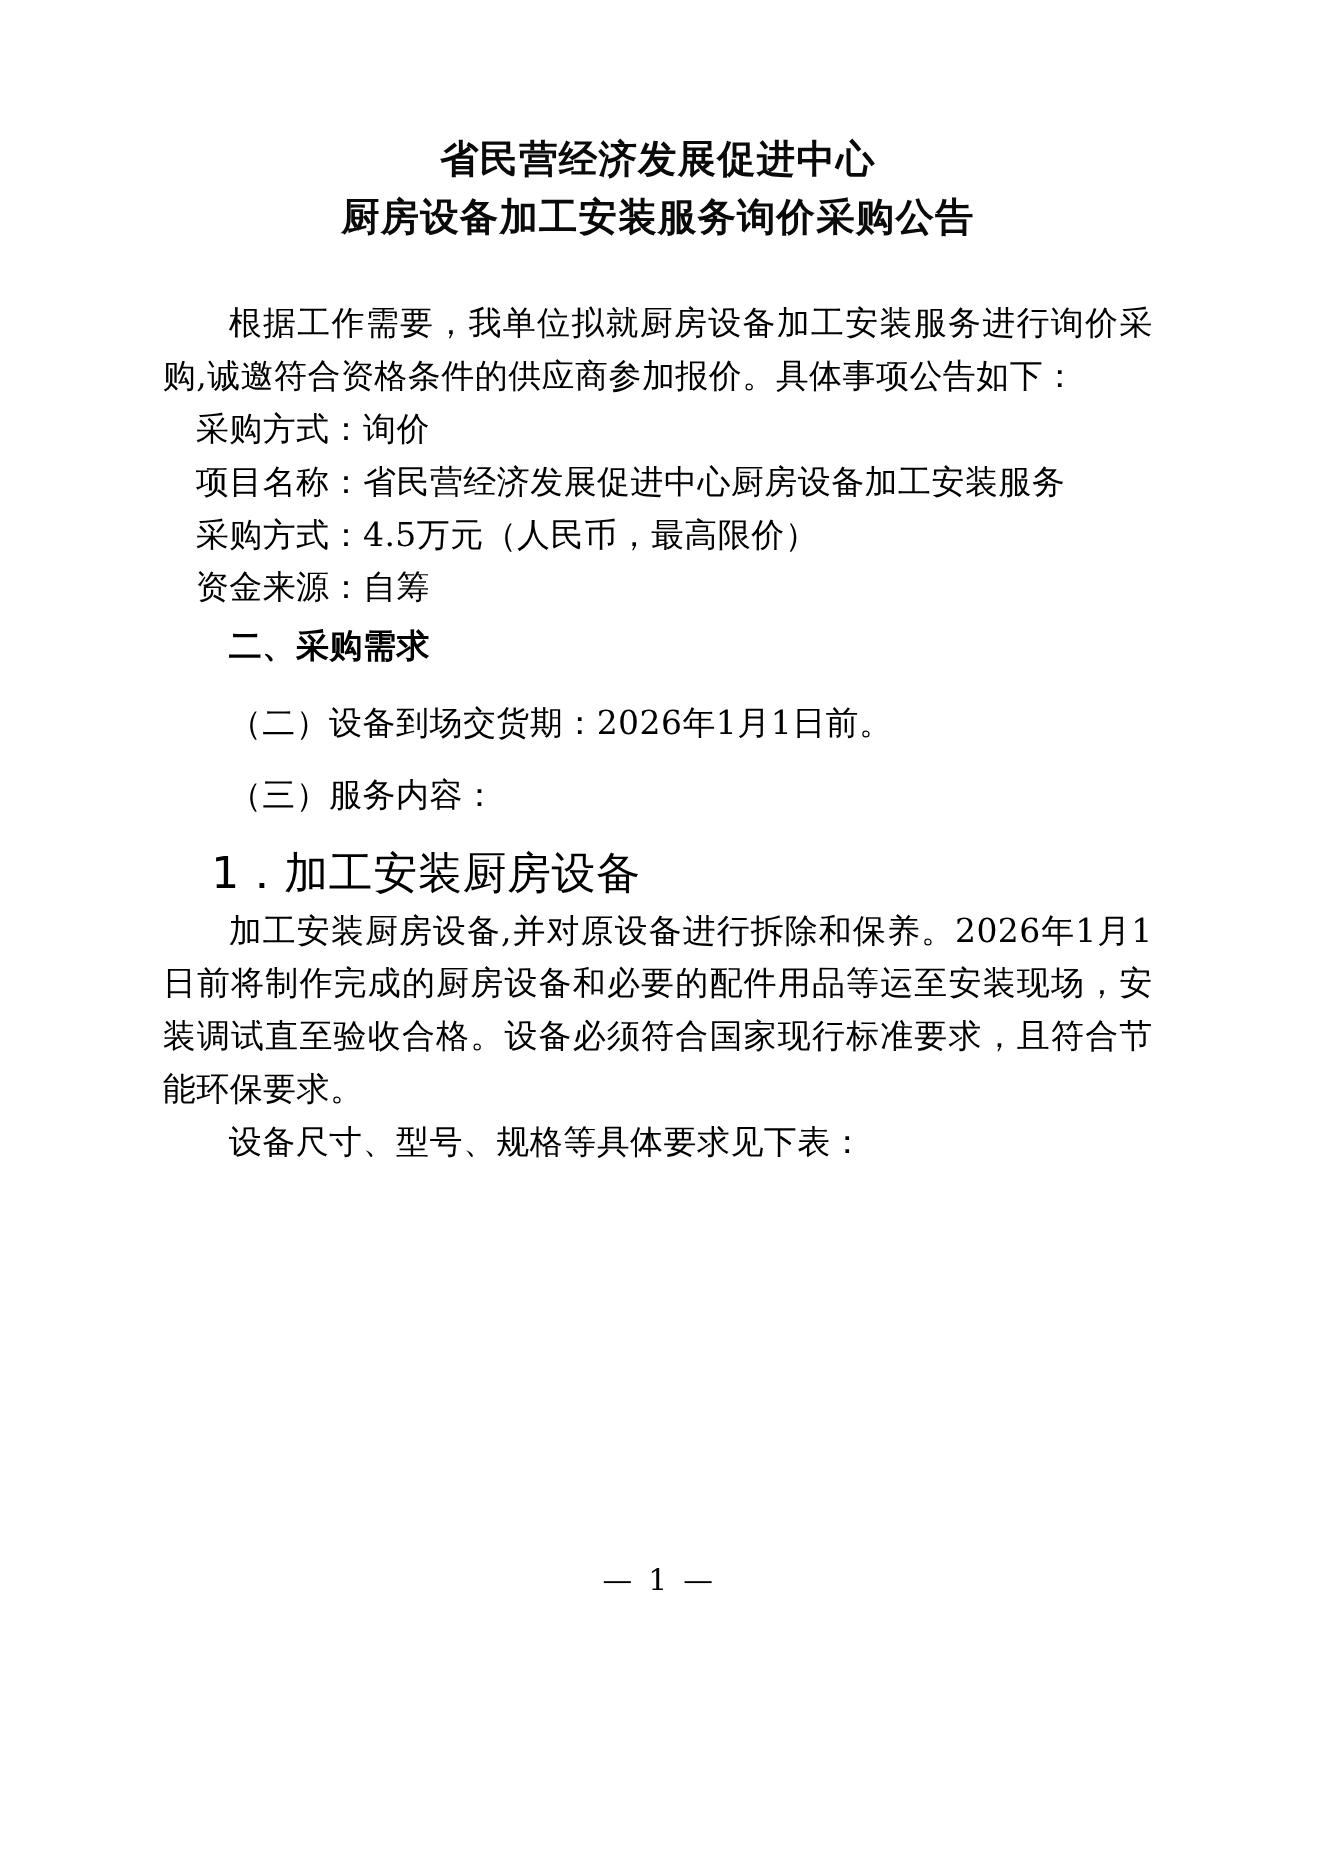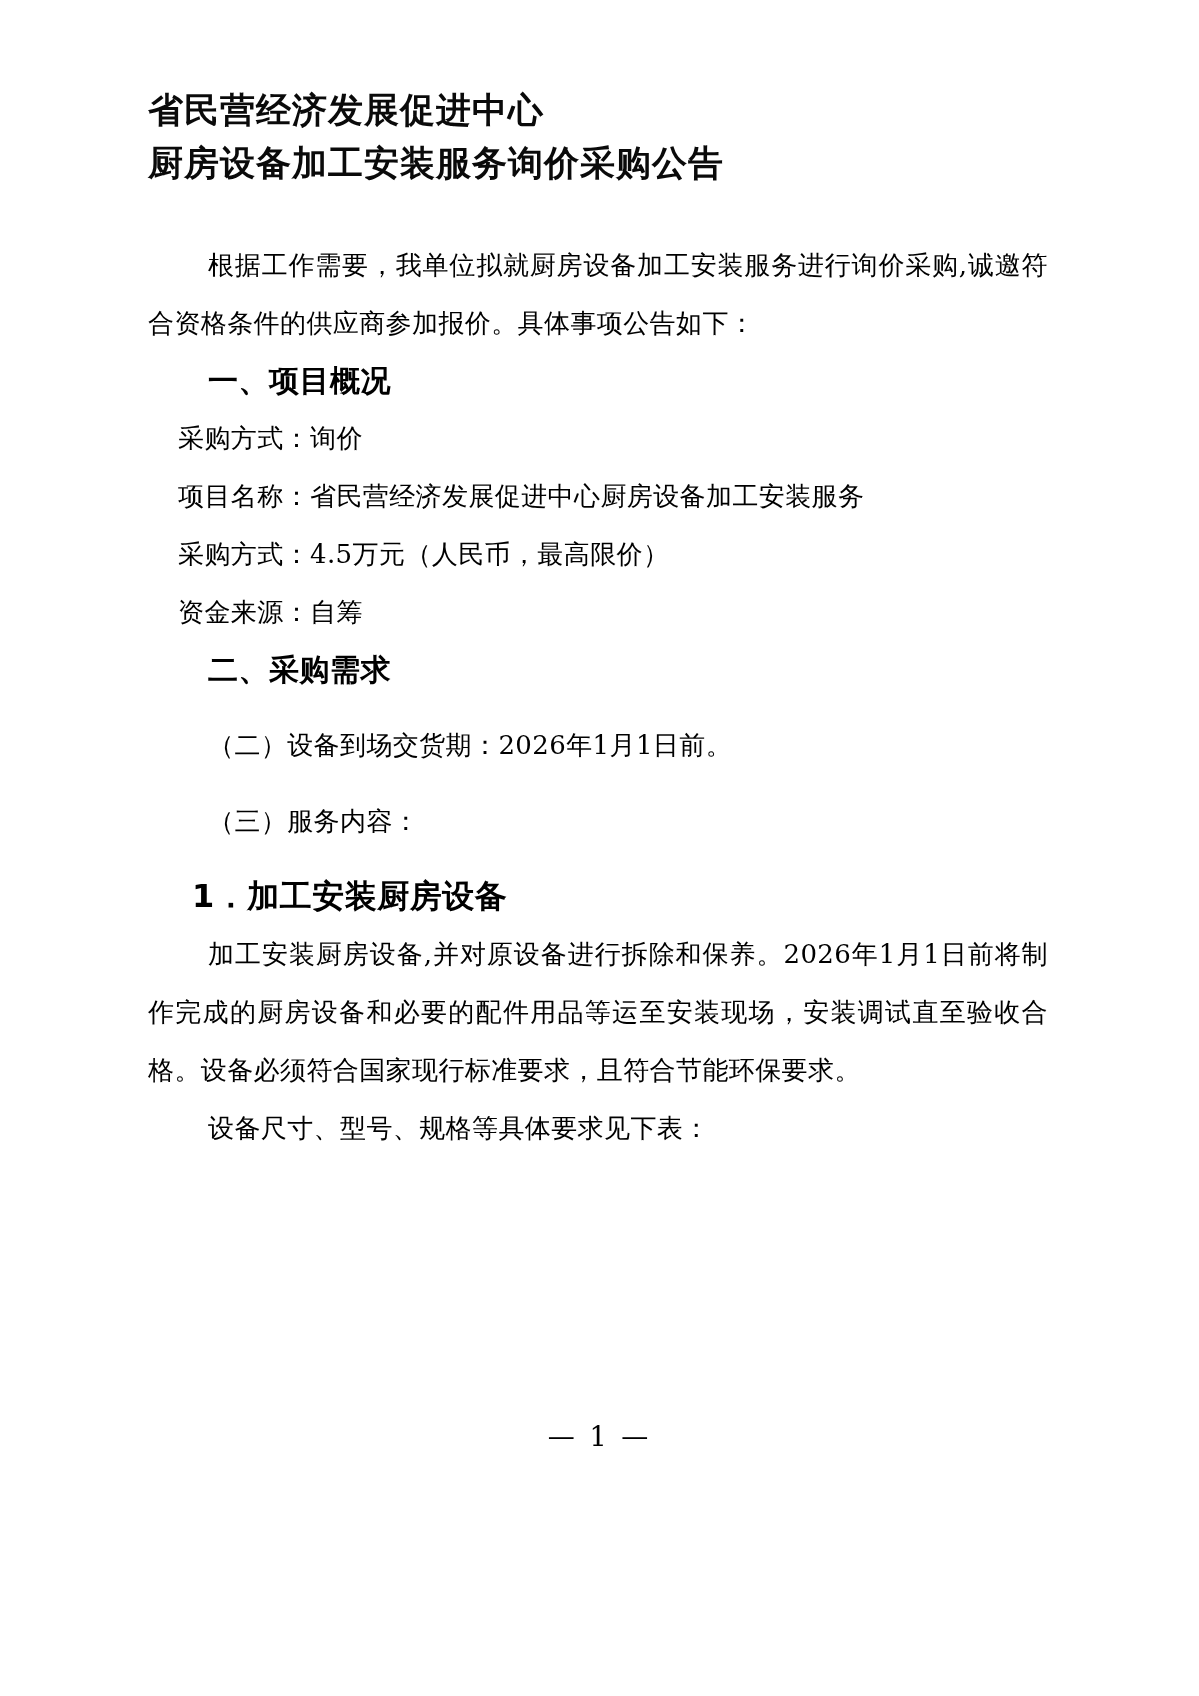--- a/index.html
+++ b/index.html
@@ -18,37 +18,38 @@
     box-sizing: border-box;
     overflow: hidden;
   }
   .content {
     position: absolute;
     left: 148px;
     top: 0;
     width: 900px;
   }
   .title-block {
-    padding-top: 84px;
+    padding-top: 119px;
+    text-align: center;
   }
   .title-line {
     font-family: "DejaVu Sans", "Liberation Sans", sans-serif;
     font-weight: bold;
     font-size: 35px;
     line-height: 53px;
     letter-spacing: 1px;
     color: #0a0a0a;
   }
   .body-block {
     margin-top: 46px;
   }
   p.para {
     margin: 0;
-    font-size: 26px;
-    line-height: 58px;
+    font-size: 30px;
+    line-height: 48px;
     text-align: justify;
     text-justify: inter-ideograph;
     letter-spacing: 0.4px;
   }
   p.indent2 {
     text-indent: 60px;
   }
   p.indent1 {
     text-indent: 30px;
   }
@@ -57,22 +58,22 @@
     font-family: "DejaVu Sans", "Liberation Sans", sans-serif;
     font-weight: bold;
     font-size: 30px;
     line-height: 57px;
     text-indent: 60px;
     letter-spacing: 0.5px;
   }
   p.subheading {
     margin: 0;
     font-family: "DejaVu Sans", "Liberation Sans", sans-serif;
-    font-weight: bold;
-    font-size: 32px;
+    font-weight: normal;
+    font-size: 40px;
     line-height: 57px;
     text-indent: 44px;
     letter-spacing: 0.5px;
   }
   p.gap-top {
     margin-top: 18px;
   }
   .footer {
     position: absolute;
     left: 0;
@@ -92,21 +93,20 @@
 
     <div class="title-block">
       <div class="title-line">省民营经济发展促进中心</div>
       <div class="title-line">厨房设备加工安装服务询价采购公告</div>
     </div>
 
     <div class="body-block">
 
       <p class="para indent2">根据工作需要，我单位拟就厨房设备加工安装服务进行询价采购,诚邀符合资格条件的供应商参加报价。具体事项公告如下：</p>
 
-      <p class="heading">一、项目概况</p>
       <p class="para indent1">采购方式：询价</p>
       <p class="para indent1">项目名称：省民营经济发展促进中心厨房设备加工安装服务</p>
       <p class="para indent1">采购方式：4.5万元（人民币，最高限价）</p>
       <p class="para indent1">资金来源：自筹</p>
 
       <p class="heading">二、采购需求</p>
       <p class="para indent2 gap-top">（二）设备到场交货期：2026年1月1日前。</p>
       <p class="para indent2 gap-top">（三）服务内容：</p>
       <p class="subheading gap-top">1．加工安装厨房设备</p>
       <p class="para indent2">加工安装厨房设备,并对原设备进行拆除和保养。2026年1月1日前将制作完成的厨房设备和必要的配件用品等运至安装现场，安装调试直至验收合格。设备必须符合国家现行标准要求，且符合节能环保要求。</p>

